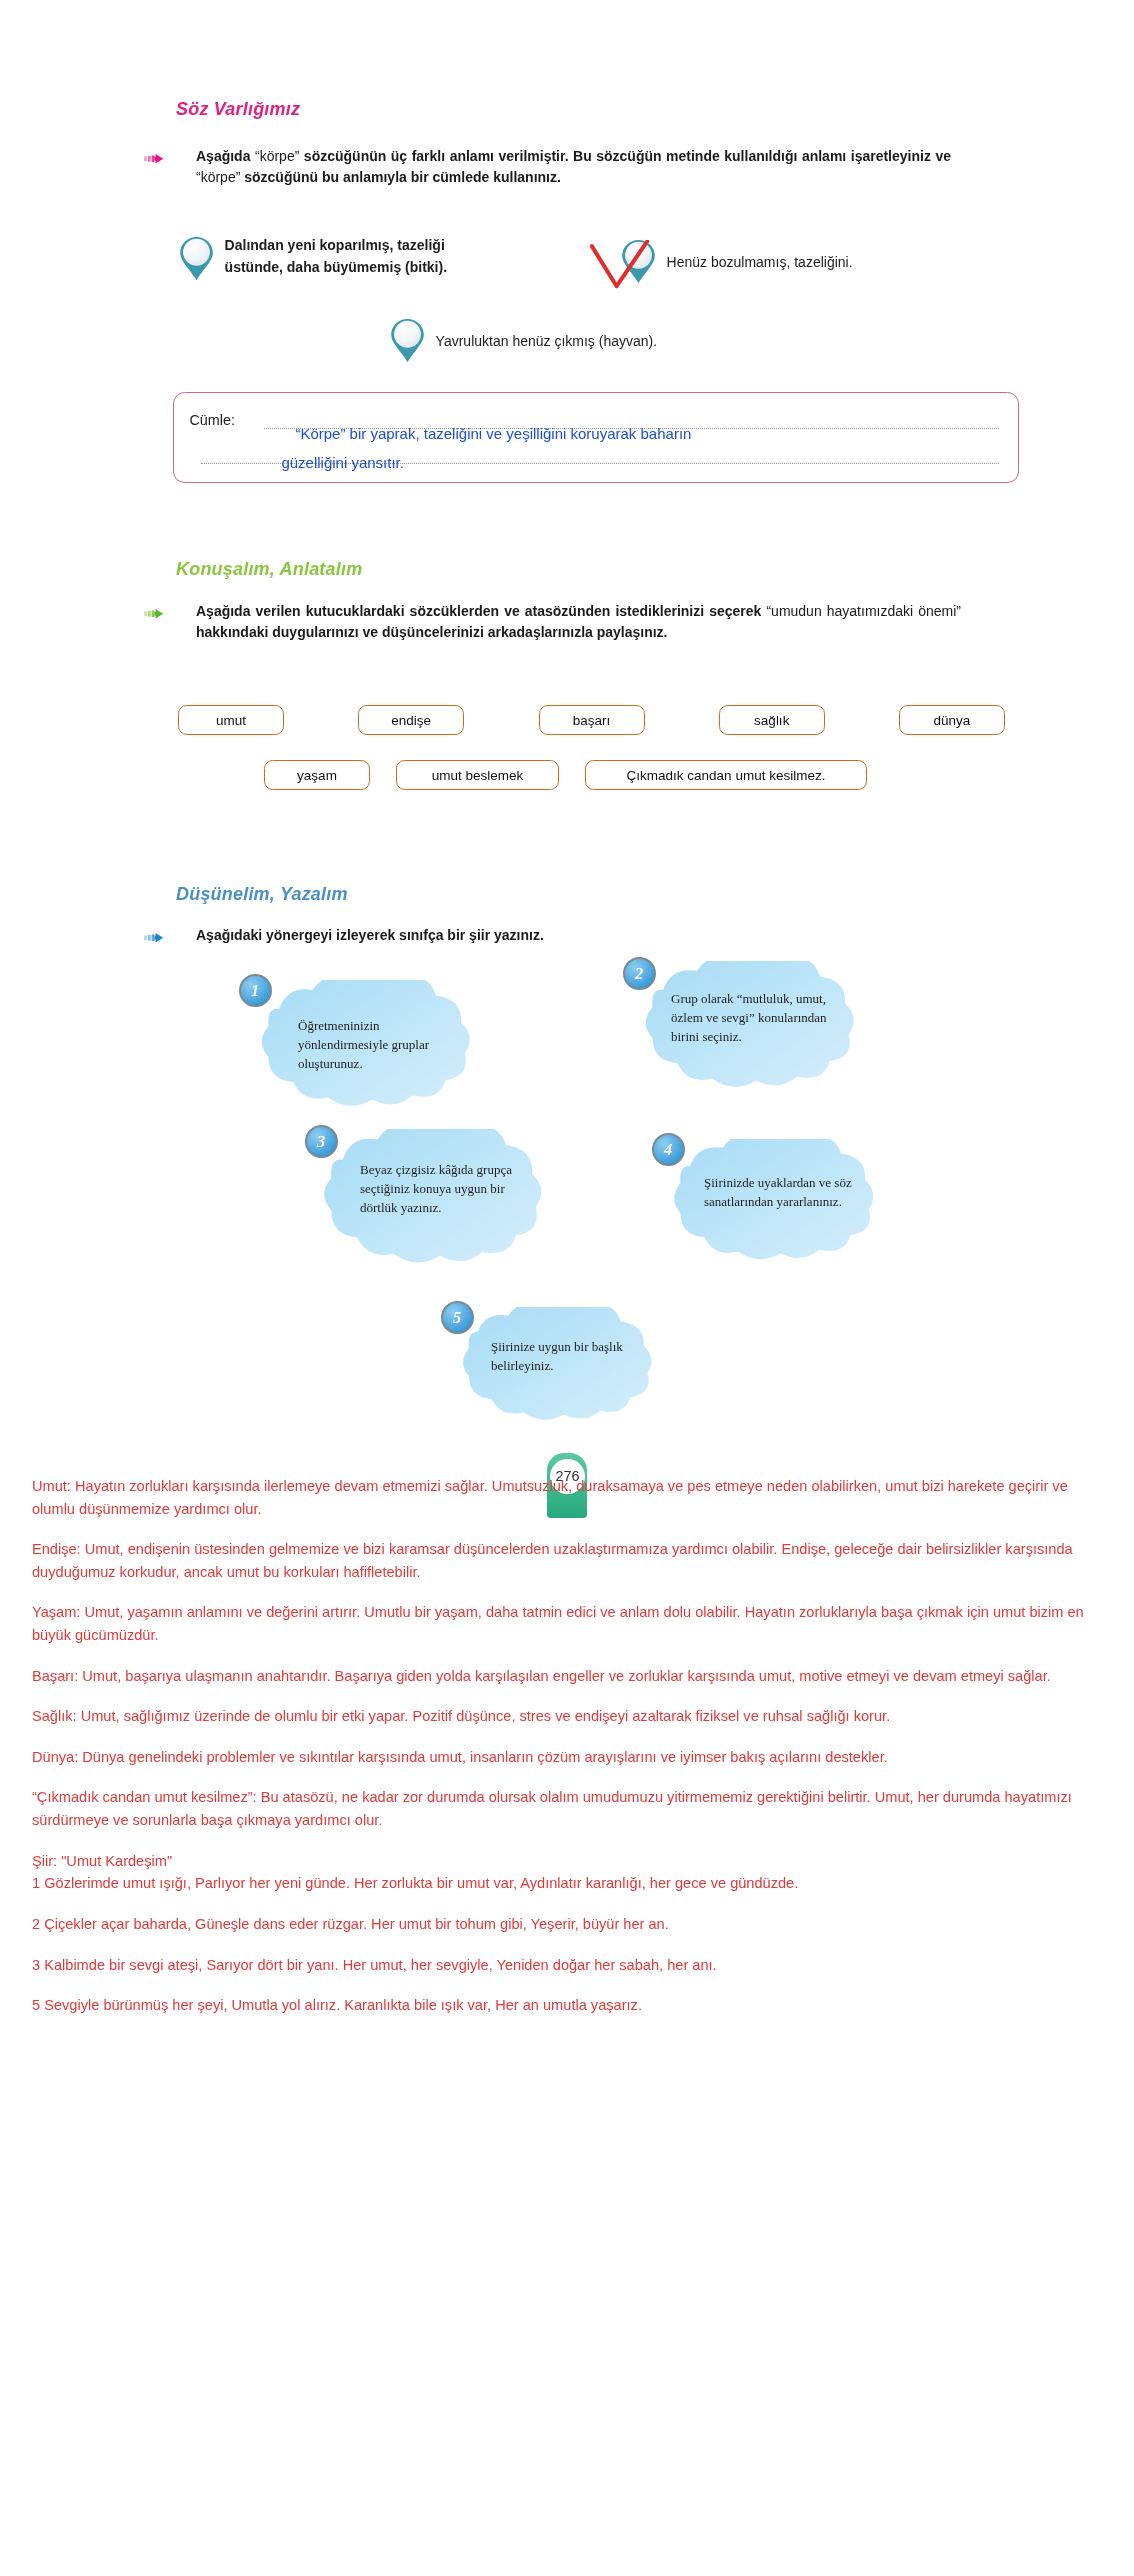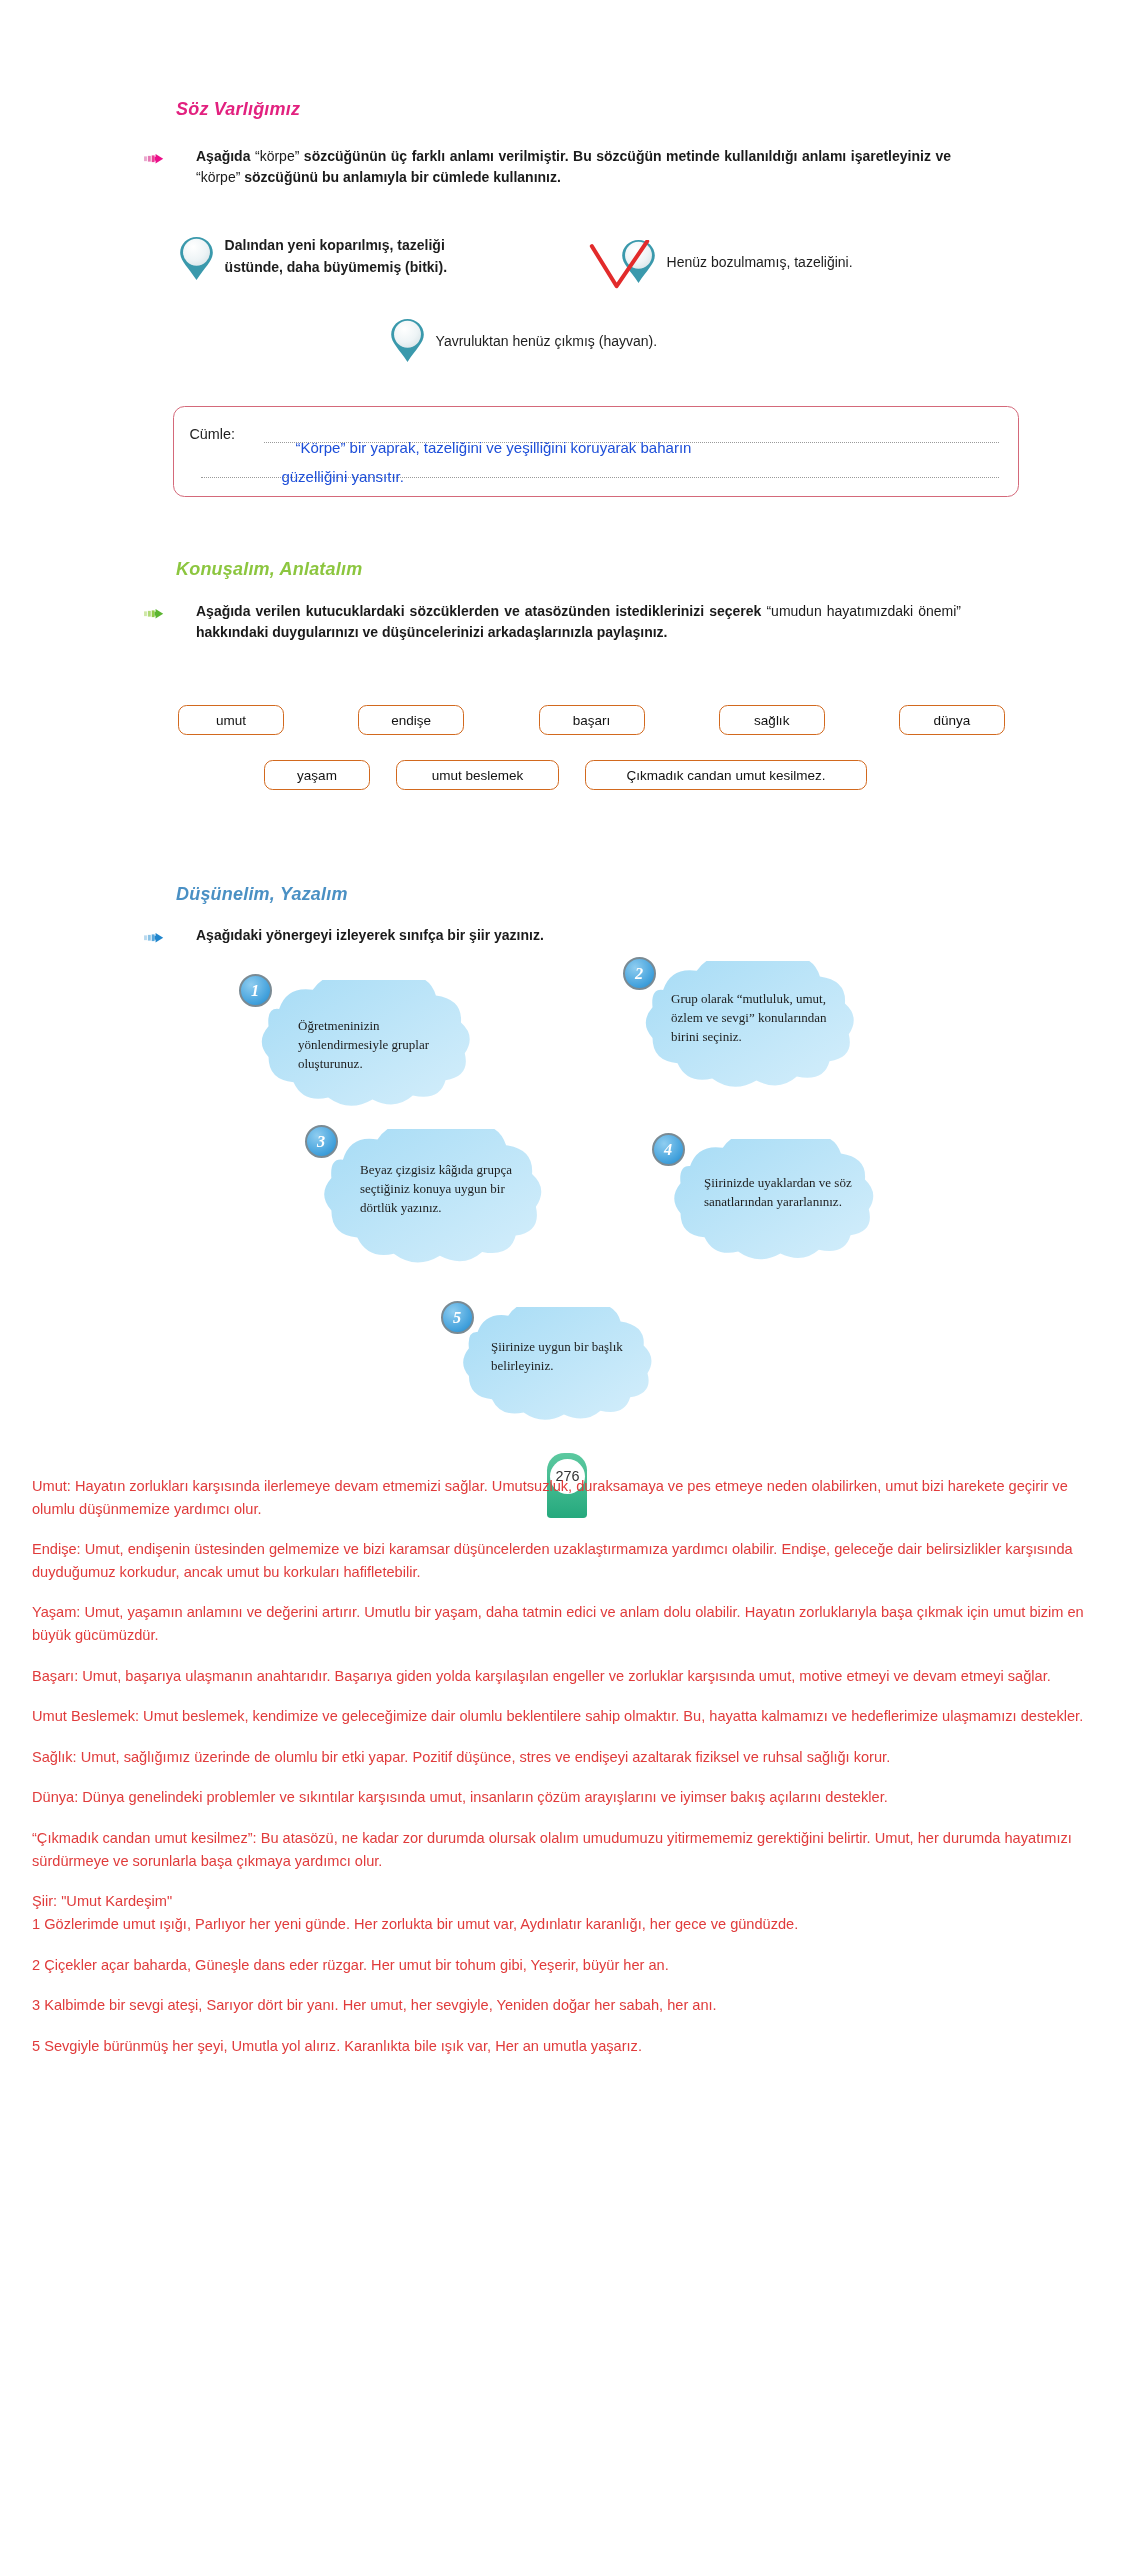--- a/index.html
+++ b/index.html
@@ -166,21 +166,21 @@
               <stop offset="100%" stop-color="#dfe9ec"></stop>
           </radialGradient>
         </defs>
         <path d="M19 2 C9.6 2 2 9.4 2 18.3 C2 27 10 33 19 47 C28 33 36 27 36 18.3 C36 9.4 28.4 2 19 2 Z" fill="#3a99ac"></path>
         <circle cx="19" cy="18" r="14" fill="url(#pg3)"></circle>
       </svg>
     </span>
     <span class="pin-text" style="margin-top:13.5px;">Yavruluktan henüz çıkmış (hayvan).</span>
   </div>
 
-  <div class="cumle-box" style="position:absolute;left:173px;top:406px;width:846px;height:91px;">
+  <div class="cumle-box" style="position:absolute;left:173px;top:392px;width:846px;height:91px;">
     <div style="position:relative;height:100%;">
       <span class="cumle-label" style="position:absolute;left:0;top:7.7px;">Cümle:</span>
       <div style="position:absolute;left:75px;top:23px;right:3.8px;border-bottom:1.9px dotted #9a9a9a;"></div>
       <div style="position:absolute;left:11.5px;top:58px;right:3.8px;border-bottom:1.9px dotted #9a9a9a;"></div>
       <span class="handwrite" style="position:absolute;left:106px;top:17.3px;">“Körpe” bir yaprak, tazeliğini ve yeşilliğini koruyarak baharın</span>
       <span class="handwrite" style="position:absolute;left:92px;top:46px;">güzelliğini yansıtır.</span>
     </div>
   </div>
 
   <div style="position:absolute;left:176px;top:559px;">
@@ -307,21 +307,20 @@
     <div class="bub">276</div>
   </div>
 
 </div>
 
 <div class="answers">
   <p>Umut: Hayatın zorlukları karşısında ilerlemeye devam etmemizi sağlar. Umutsuzluk, duraksamaya ve pes etmeye neden olabilirken, umut bizi harekete geçirir ve olumlu düşünmemize yardımcı olur.</p>
   <p>Endişe: Umut, endişenin üstesinden gelmemize ve bizi karamsar düşüncelerden uzaklaştırmamıza yardımcı olabilir. Endişe, geleceğe dair belirsizlikler karşısında duyduğumuz korkudur, ancak umut bu korkuları hafifletebilir.</p>
   <p>Yaşam: Umut, yaşamın anlamını ve değerini artırır. Umutlu bir yaşam, daha tatmin edici ve anlam dolu olabilir. Hayatın zorluklarıyla başa çıkmak için umut bizim en büyük gücümüzdür.</p>
   <p>Başarı: Umut, başarıya ulaşmanın anahtarıdır. Başarıya giden yolda karşılaşılan engeller ve zorluklar karşısında umut, motive etmeyi ve devam etmeyi sağlar.</p>
-  <p>Umut Beslemek: Umut beslemek, kendimize ve geleceğimize dair olumlu beklentilere sahip olmaktır. Bu, hayatta kalmamızı ve hedeflerimize ulaşmamızı destekler.</p>
   <p>Sağlık: Umut, sağlığımız üzerinde de olumlu bir etki yapar. Pozitif düşünce, stres ve endişeyi azaltarak fiziksel ve ruhsal sağlığı korur.</p>
   <p>Dünya: Dünya genelindeki problemler ve sıkıntılar karşısında umut, insanların çözüm arayışlarını ve iyimser bakış açılarını destekler.</p>
   <p>“Çıkmadık candan umut kesilmez”: Bu atasözü, ne kadar zor durumda olursak olalım umudumuzu yitirmememiz gerektiğini belirtir. Umut, her durumda hayatımızı sürdürmeye ve sorunlarla başa çıkmaya yardımcı olur.</p>
 
   <p class="tight" style="margin-top:13.5px;">Şiir: "Umut Kardeşim"</p>
   <p class="poem-line">1 Gözlerimde umut ışığı, Parlıyor her yeni günde. Her zorlukta bir umut var, Aydınlatır karanlığı, her gece ve gündüzde.</p>
   <p class="poem-line">2 Çiçekler açar baharda, Güneşle dans eder rüzgar. Her umut bir tohum gibi, Yeşerir, büyür her an.</p>
   <p class="poem-line">3 Kalbimde bir sevgi ateşi, Sarıyor dört bir yanı. Her umut, her sevgiyle, Yeniden doğar her sabah, her anı.</p>
   <p class="poem-line">5 Sevgiyle bürünmüş her şeyi, Umutla yol alırız. Karanlıkta bile ışık var, Her an umutla yaşarız.</p>
 </div>

